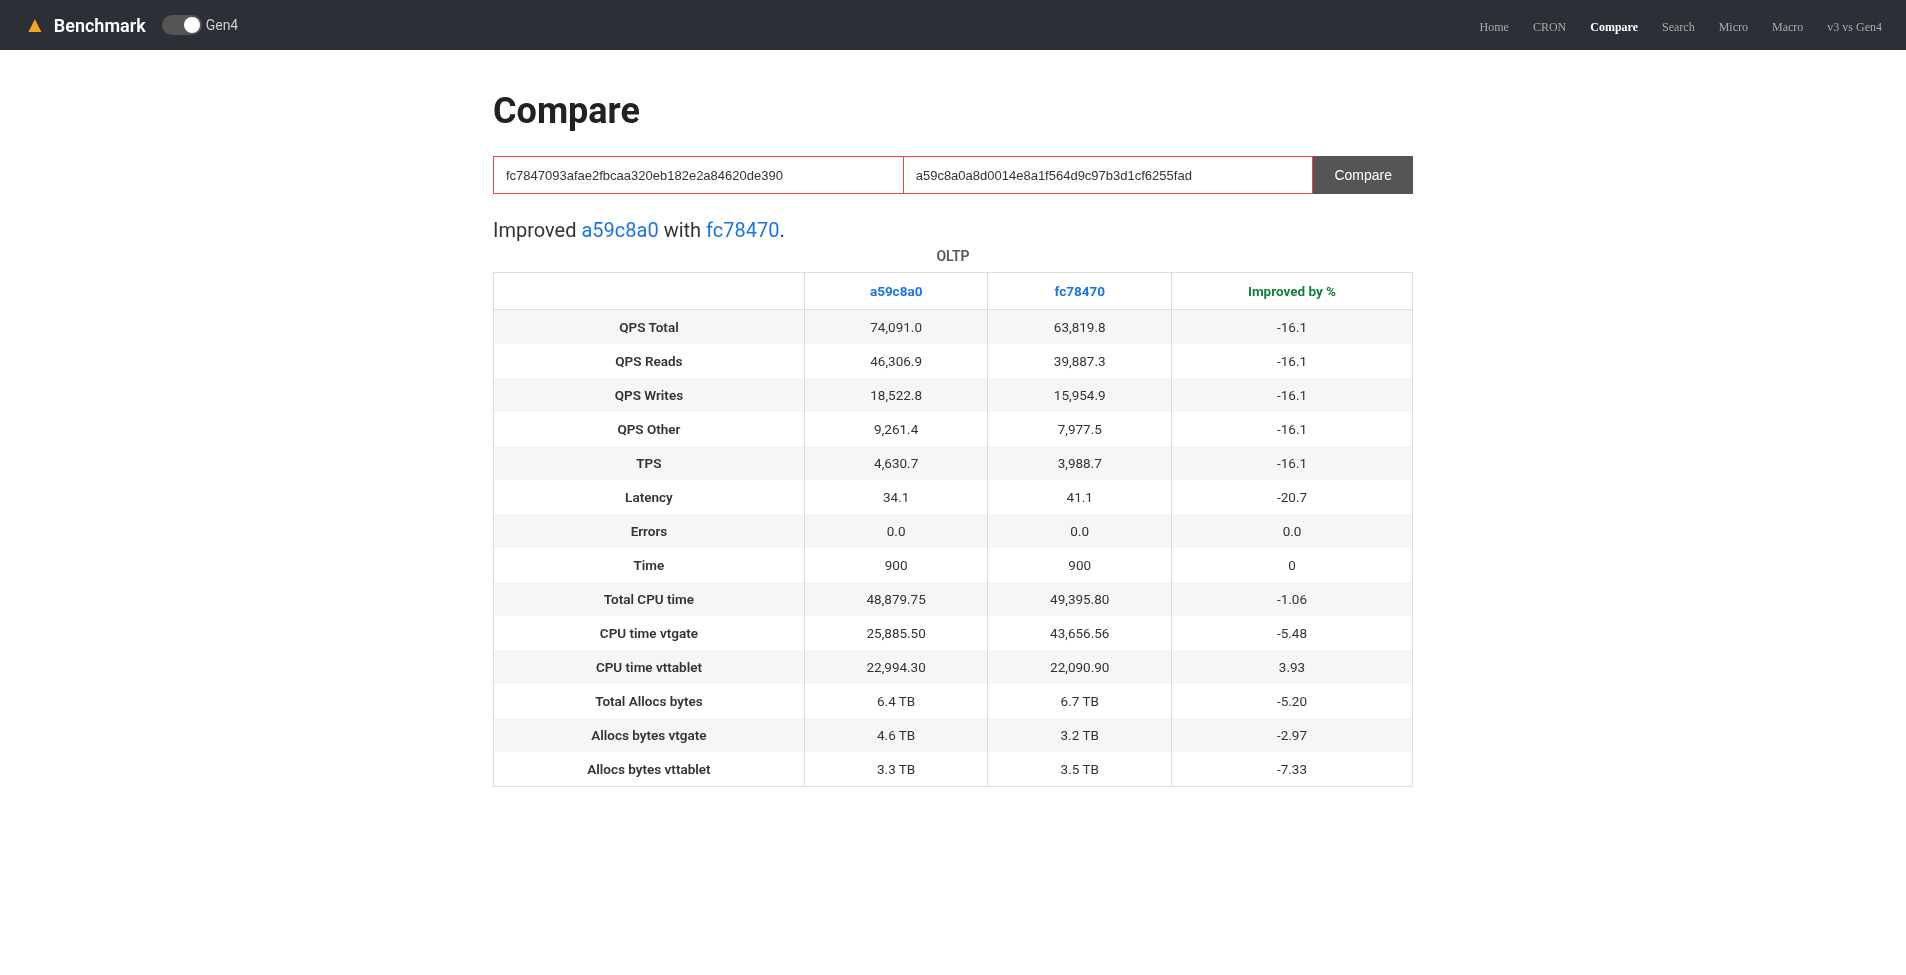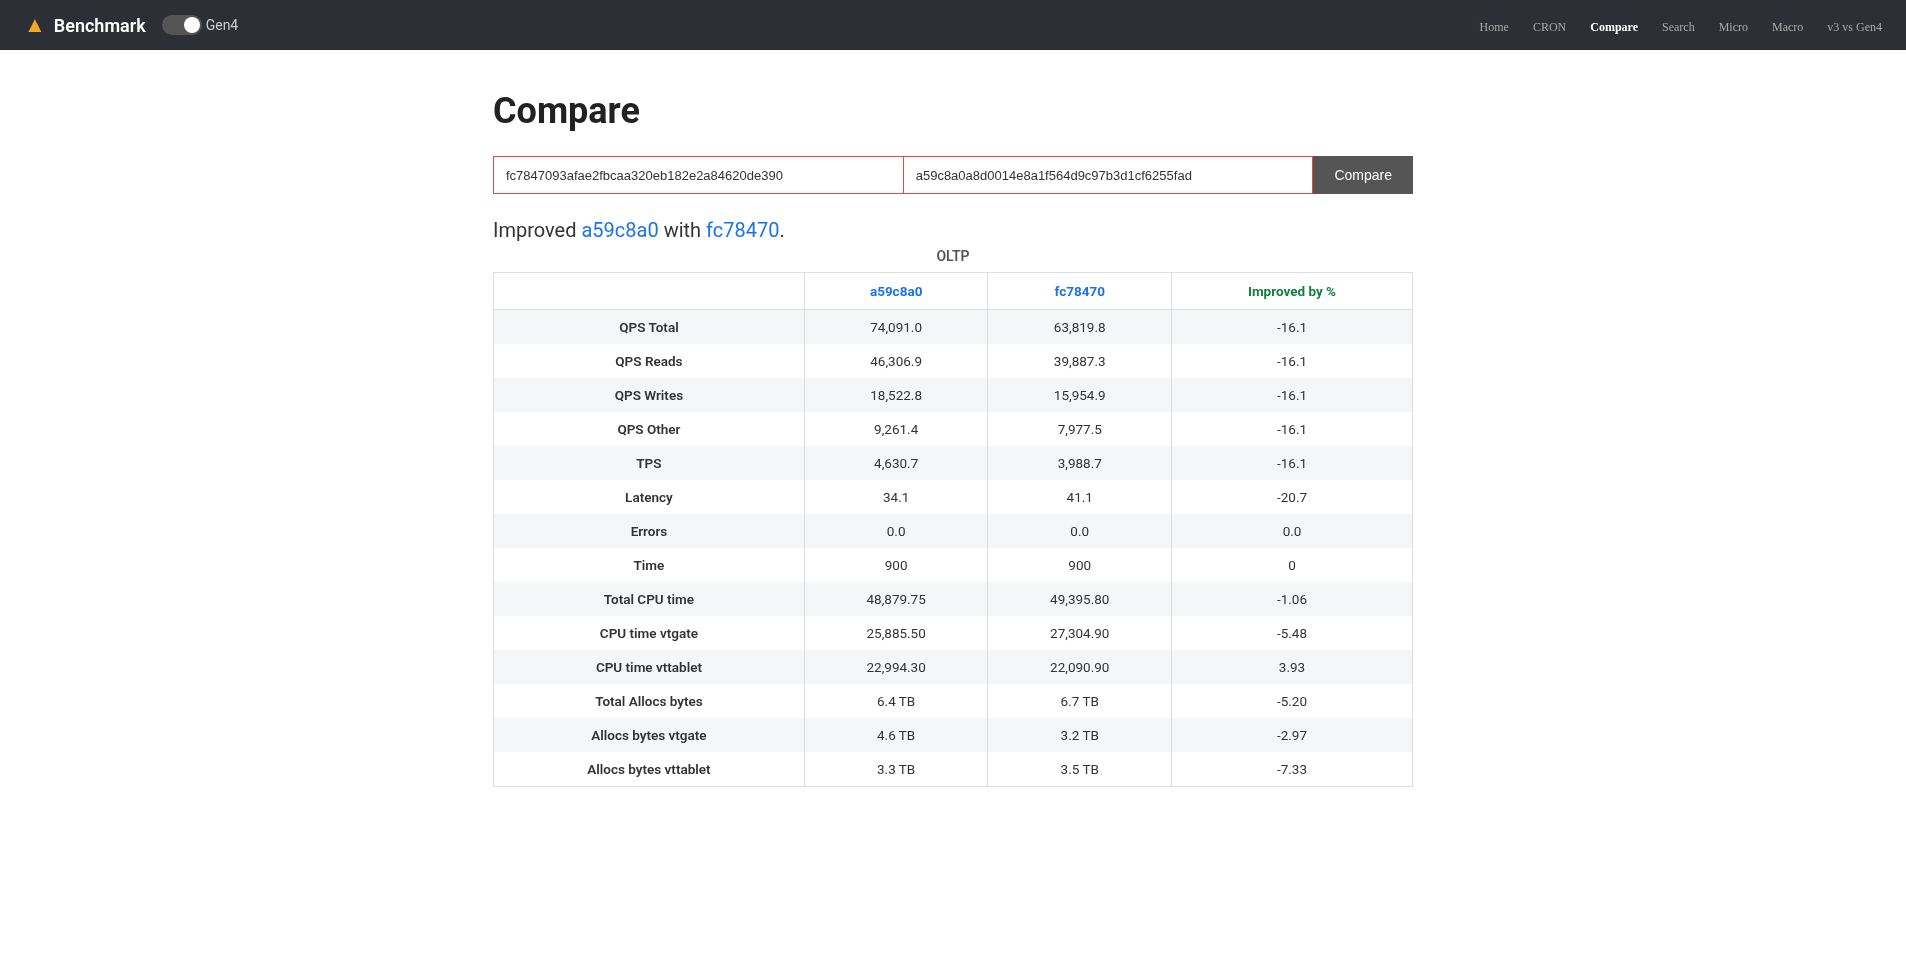--- a/index.html
+++ b/index.html
@@ -272,21 +272,21 @@
     </tr>
         <tr>
       <td>Total CPU time</td>
       <td>48,879.75</td>
       <td>49,395.80</td>
       <td>-1.06</td>
     </tr>
         <tr>
       <td>CPU time vtgate</td>
       <td>25,885.50</td>
-      <td>27,304.90</td>
+      <td>43,656.56</td>
       <td>-5.48</td>
     </tr>
         <tr>
       <td>CPU time vttablet</td>
       <td>22,994.30</td>
       <td>22,090.90</td>
       <td>3.93</td>
     </tr>
         <tr>
       <td>Total Allocs bytes</td>

